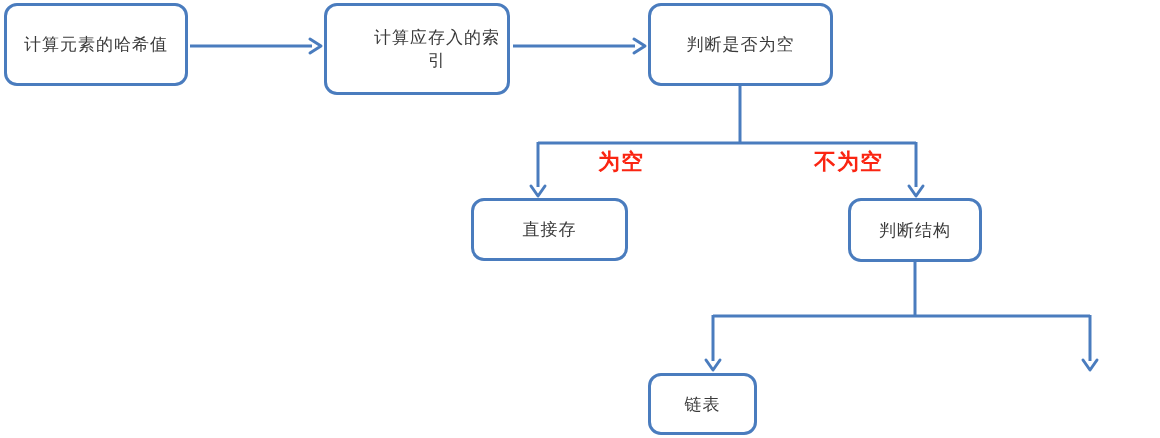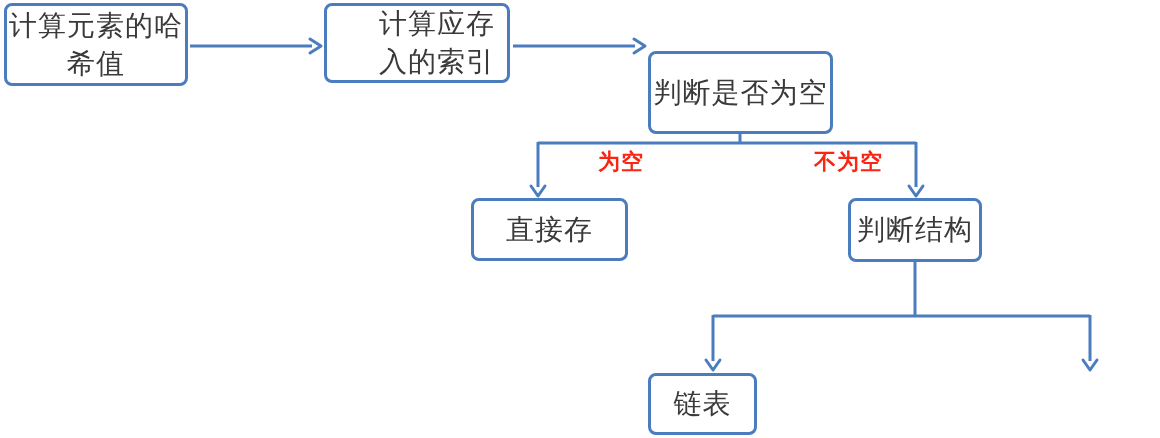--- a/index.html
+++ b/index.html
@@ -31,34 +31,34 @@
     stroke-width:3;
     fill:none;
   }
   svg.connectors .head{
     stroke-linecap:round;
     stroke-linejoin:round;
   }
   .node{
     position:absolute;
     border:3px solid var(--line-color);
-    border-radius:8px;
+    border-radius:13px;
     background:var(--box-fill);
     display:flex;
     align-items:center;
     justify-content:center;
     text-align:center;
-    font-size:28px;
+    font-size:17px;
     color:var(--text-color);
     letter-spacing:1px;
     font-family:Liberation Mono, monospace;
   }
   #n-hash{left:4px;top:3px;width:184px;height:83px;}
-  #n-index{left:324px;top:3px;width:186px;height:80px;padding-left:40px;}
-  #n-check-empty{left:648px;top:3px;width:185px;height:83px;margin-top:48px;}
+  #n-index{left:324px;top:3px;width:186px;height:92px;padding-left:40px;}
+  #n-check-empty{left:648px;top:3px;width:185px;height:83px;}
   #n-store-direct{left:471px;top:198px;width:157px;height:63px;}
   #n-check-structure{left:848px;top:198px;width:134px;height:64px;}
   #n-linked-list{left:648px;top:373px;width:109px;height:62px;}
   #n-red-black-tree{left:1023px;top:373px;width:134px;height:62px;}
   .edge-label{
     position:absolute;
     font-size:22px;
     font-weight:bold;
     color:var(--branch-label-color);
     letter-spacing:1px;

